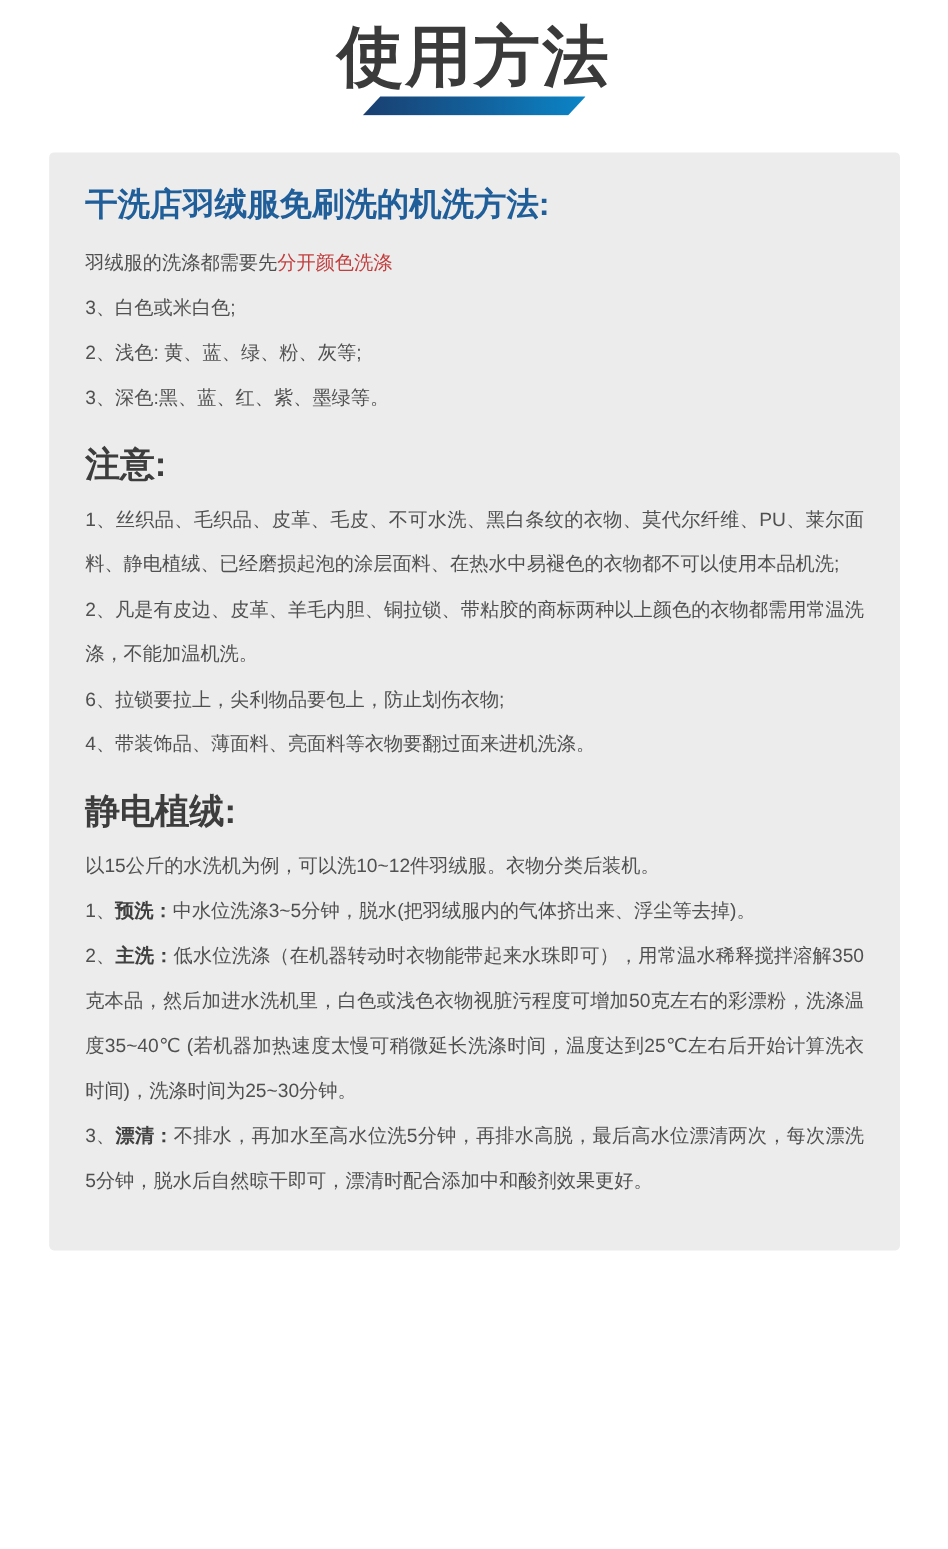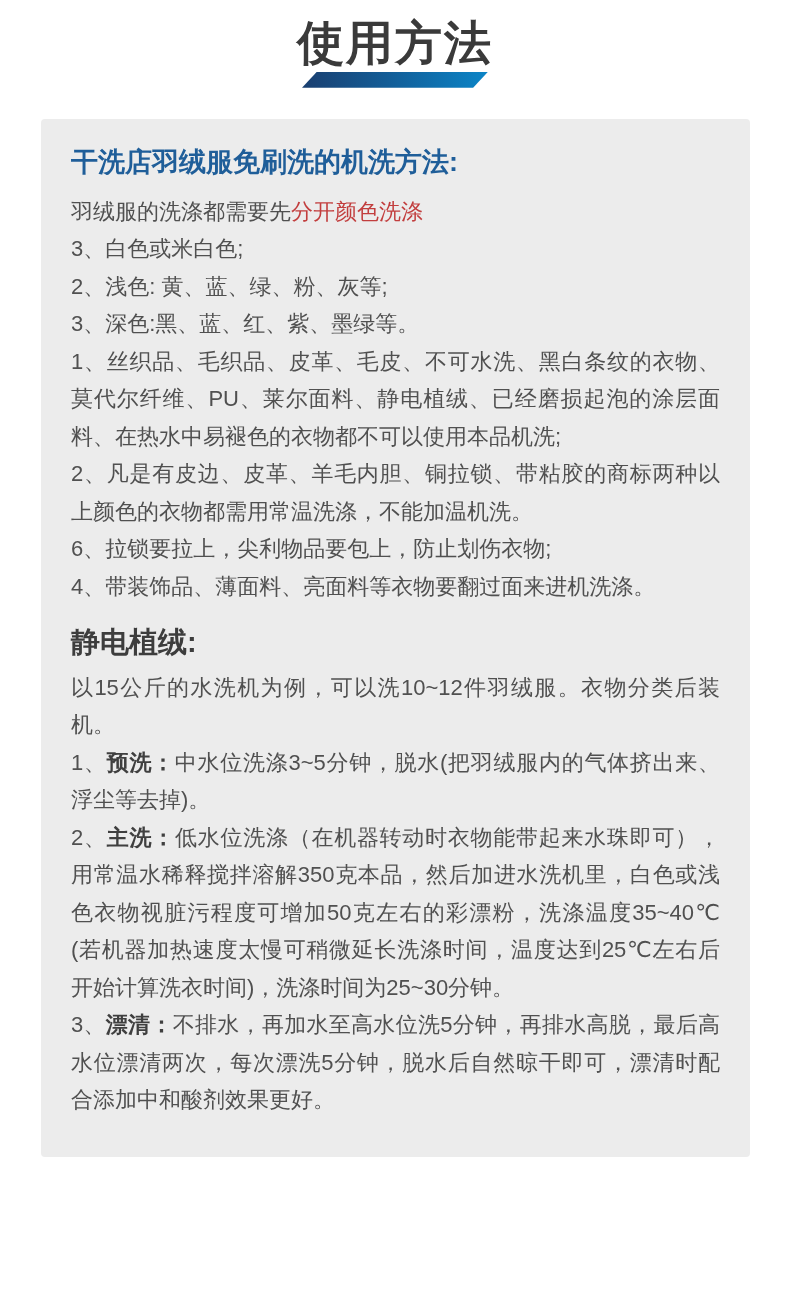--- a/index.html
+++ b/index.html
@@ -15,21 +15,21 @@
     background: #ffffff;
     box-sizing: border-box;
   }
   
   .title-block {
     padding-top: 18px;
     text-align: center;
   }
   .page-title {
     margin: 0;
-    font-size: 47px;
+    font-size: 55px;
     line-height: 1.08;
     font-weight: 900;
     letter-spacing: 2px;
     color: #3a3a3a;
   }
   .title-underline {
     width: 186px;
     height: 16px;
     margin: 3px auto 0 auto;
     background: linear-gradient(90deg, #1a3f70 0%, #135c96 45%, #0b85c7 100%);
@@ -45,21 +45,21 @@
   }
   .blue-heading {
     margin: 0 0 13px 0;
     font-size: 27px;
     line-height: 1.25;
     font-weight: bold;
     color: #1f5e99;
   }
   .card p {
     margin: 0;
-    font-size: 22px;
+    font-size: 16px;
     line-height: 37.5px;
     color: #505050;
     text-align: justify;
   }
   .sub-heading {
     margin: 19px 0 7px 0;
     font-size: 29px;
     line-height: 1.3;
     font-weight: bold;
     color: #3d3d3d;
@@ -85,20 +85,21 @@
   <section class="card">
 
     <h2 class="blue-heading">干洗店羽绒服免刷洗的机洗方法:</h2>
 
     <p><span>羽绒服的洗涤都需要先</span><span class="red">分开颜色洗涤</span></p>
 
     <p>3、白色或米白色;</p>
     <p>2、浅色: 黄、蓝、绿、粉、灰等;</p>
     <p>3、深色:黑、蓝、红、紫、墨绿等。</p>
 
+    <h3 class="sub-heading">注意:</h3>
 
     <p>1、丝织品、毛织品、皮革、毛皮、不可水洗、黑白条纹的衣物、莫代尔纤维、PU、莱尔面料、静电植绒、已经磨损起泡的涂层面料、在热水中易褪色的衣物都不可以使用本品机洗;</p>
     <p>2、凡是有皮边、皮革、羊毛内胆、铜拉锁、带粘胶的商标两种以上颜色的衣物都需用常温洗涤，不能加温机洗。</p>
     <p>6、拉锁要拉上，尖利物品要包上，防止划伤衣物;</p>
     <p>4、带装饰品、薄面料、亮面料等衣物要翻过面来进机洗涤。</p>
 
     <h3 class="sub-heading">静电植绒:</h3>
 
     <p>以15公斤的水洗机为例，可以洗10~12件羽绒服。衣物分类后装机。</p>
 

